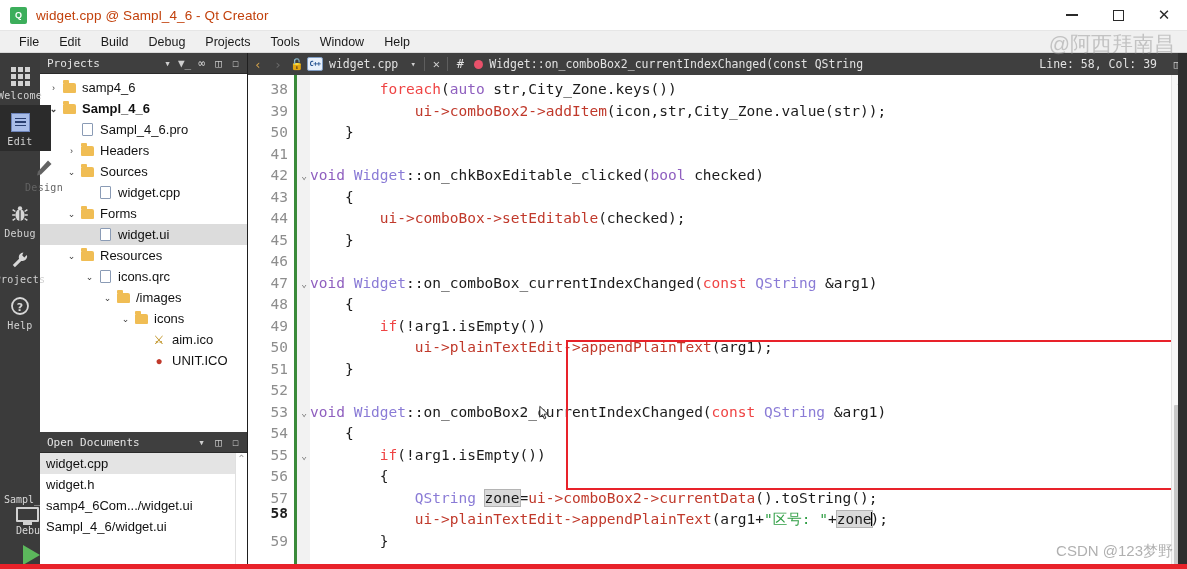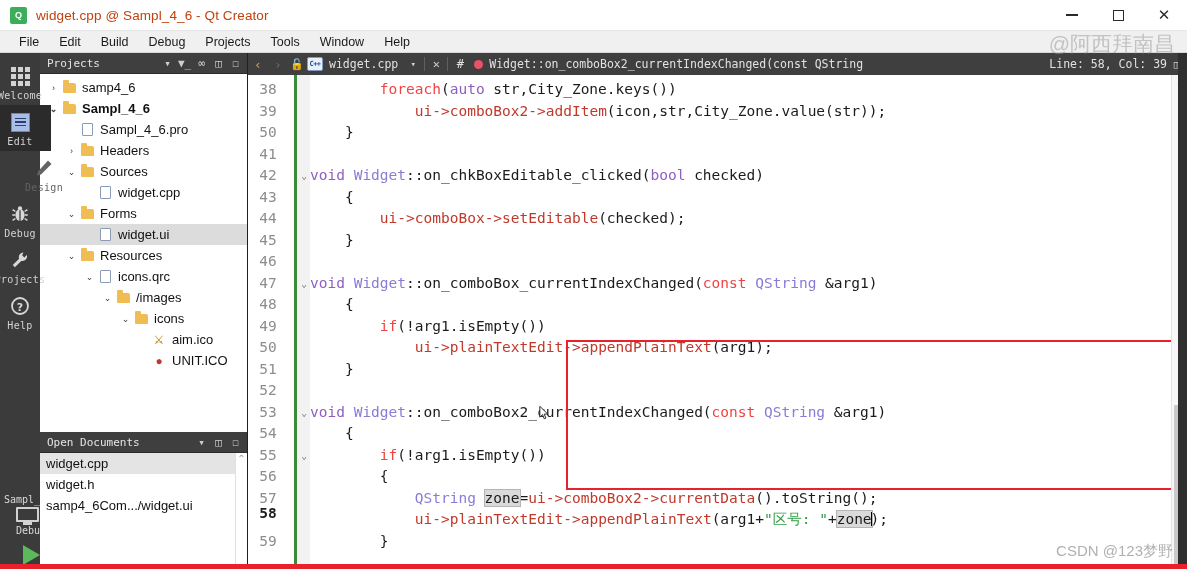--- a/index.html
+++ b/index.html
@@ -111,36 +111,36 @@
            justify-content:center; letter-spacing:-.5px; }
   .edbar .fname { margin-right:4px; }
   .edbar .ddn { width:22px; text-align:center; color:#cfcfcf; font-size:9px; }
   .edbar .sep { width:1px; height:14px; background:#5e5e5e; }
   .edbar .xb { width:22px; text-align:center; color:#cfcfcf; font-size:12px; }
   .edbar .hash { width:24px; text-align:center; color:#e2e2e2; font-size:12px; }
   .dotred { width:9px; height:9px; border-radius:50%; background:#e8516a;
             margin:0 6px 0 2px; flex:0 0 9px; }
   .edbar .symb { overflow:hidden; }
   .edbar .grow { flex:1; }
-  .edbar .linecol { }
+  .edbar .linecol { margin-right:10px; }
   .edbar .splitic { width:20px; text-align:center; color:#cfcfcf; font-size:11px; }
 
   .code { flex:1; position:relative; overflow:hidden; background:#fff;
           font-family:"DejaVu Sans Mono", monospace; font-size:14.5px; }
   .ln { position:absolute; left:0; width:46px; text-align:right; padding-right:6px;
         color:#8d8d8d; }
   .ln.cur { color:#1d1d1d; font-weight:bold; }
   .gutbar { position:absolute; left:46px; top:0; width:3px; height:100%;
             background:#3a8a3a; }
   .gutbar2{ position:absolute; left:49px; top:0; width:13px; height:100%;
             background:#f2f2f2; }
   .fold { position:absolute; left:50px; width:12px; text-align:center;
           color:#6a6a6a; font-size:9.5px; }
   .ct { position:absolute; left:62px; white-space:pre; color:#1b1b1b; }
-  .row { height:21.5px; line-height:21.5px;text-align:center; }
+  .row { height:21.5px; line-height:21.5px; }
 
   .kw   { color:#8f5fbf; }
   .kw2  { color:#ef4444; }
   .typ  { color:#8a7bd6; }
   .mem  { color:#c0392b; }
   .str  { color:#2f9e44; }
   .hl   { background:#dadada; outline:1px solid #b4b4b4; }
   .caret{ display:inline-block; width:1px; height:14px; background:#000;
           vertical-align:-2px; margin:0 -1px; }
 
@@ -414,20 +414,23 @@
         <div class="odlist">
           <div id="odlist">
               <div class="odrow sel">
                 <span>widget.cpp</span>
               </div>
               <div class="odrow">
                 <span>widget.h</span>
               </div>
               <div class="odrow">
                 <span>samp4_6Com.../widget.ui</span>
+              </div>
+              <div class="odrow">
+                <span>Sampl_4_6/widget.ui</span>
               </div>
             </div>
           <div class="odsb">
             <span>⌃</span>
           </div>
         </div>
       </div>
     </div>
 
     <div class="editor">

